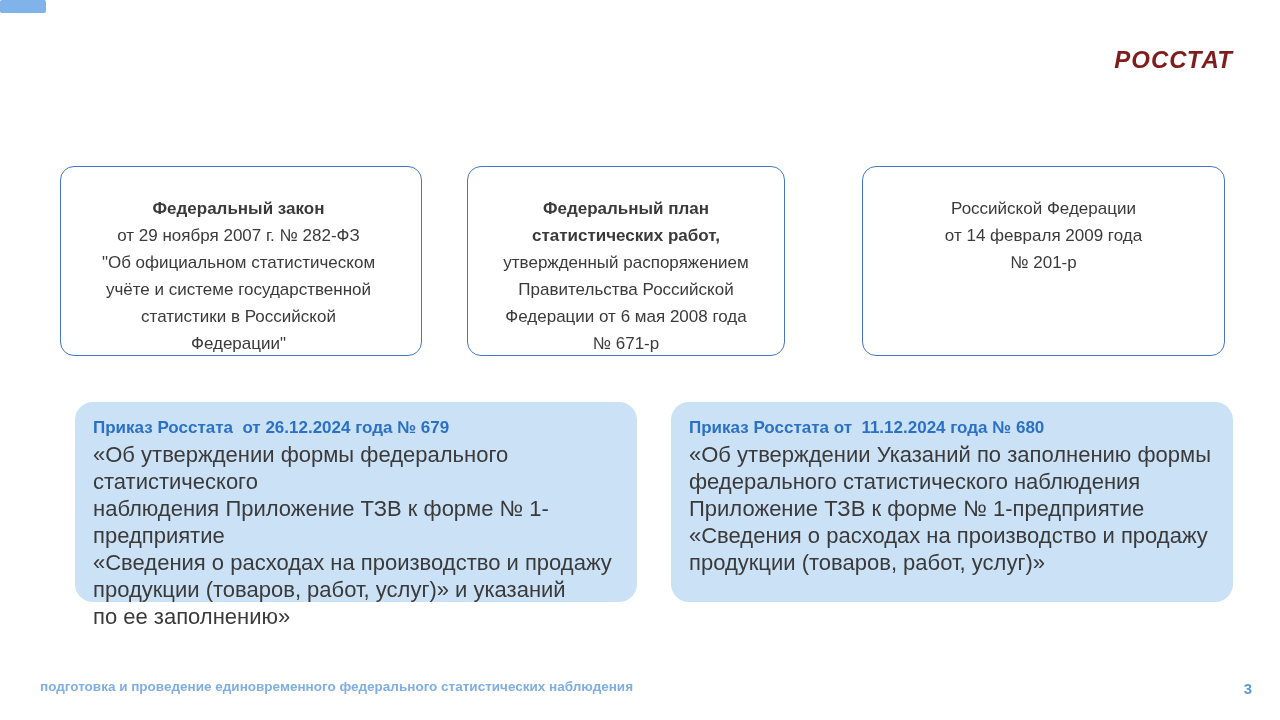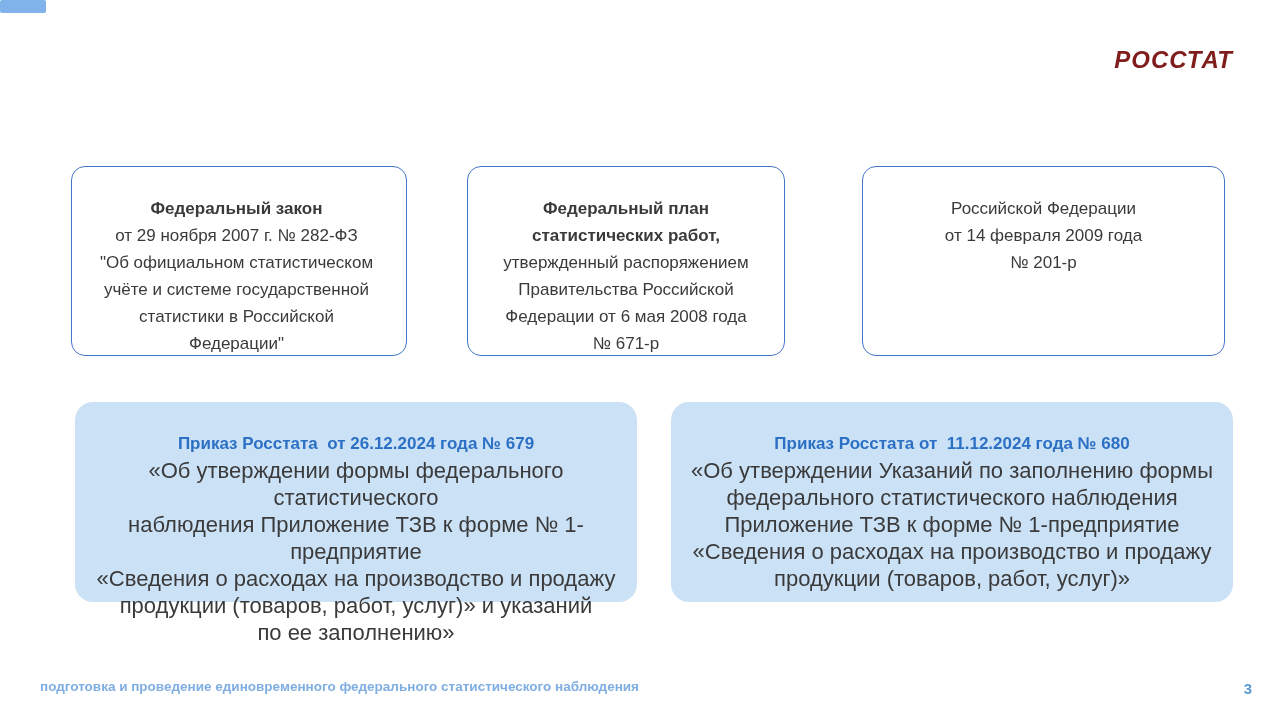--- a/index.html
+++ b/index.html
@@ -46,21 +46,21 @@
   .card {
     position: absolute;
     background: #ffffff;
     border: 1.5px solid #4477C8;
     border-radius: 14px;
     top: 166px;
     height: 190px;
     padding: 28px 20px 0 20px;
     text-align: center;
   }
-  .card-1 { left: 71px;  width: 336px; padding-left: 15px; }
+  .card-1 { left: 60px;  width: 362px; padding-left: 15px; }
   .card-2 { left: 467px; width: 318px; }
   .card-3 { left: 862px; width: 363px; }
 
   .card-title {
     font-size: 17px;
     font-weight: bold;
     color: #3A3A3A;
     line-height: 27px;
     white-space: pre-line;
   }
@@ -70,22 +70,22 @@
     line-height: 27px;
     white-space: pre-line;
   }
 
   .soft-card {
     position: absolute;
     top: 402px;
     height: 200px;
     background: #CBE1F6;
     border-radius: 18px;
-    padding: 28px 18px 0 18px;
-    text-align: center;
+    padding: 12px 18px 0 18px;
+    text-align: left;
   }
   .soft-card-1 { left: 75px;  width: 562px; }
   .soft-card-2 { left: 671px; width: 562px; }
 
   .soft-card-title {
     font-size: 17px;
     font-weight: bold;
     color: #2B70C5;
     line-height: 27px;
     white-space: pre-wrap;
@@ -157,17 +157,17 @@
 
   <div class="soft-card soft-card-2">
     <div class="soft-card-title">Приказ Росстата от  11.12.2024 года № 680</div>
     <div class="soft-card-body">«Об утверждении Указаний по заполнению формы
 федерального статистического наблюдения
 Приложение ТЗВ к форме № 1-предприятие
 «Сведения о расходах на производство и продажу
 продукции (товаров, работ, услуг)»</div>
   </div>
 
-  <div class="footer-text">подготовка и проведение единовременного федерального статистического наблюдения</div>
+  <div class="footer-text">подготовка и проведение единовременного федерального статистических наблюдения</div>
 
   <div class="page-number">3</div>
 
 </div>
 
 </body></html>

